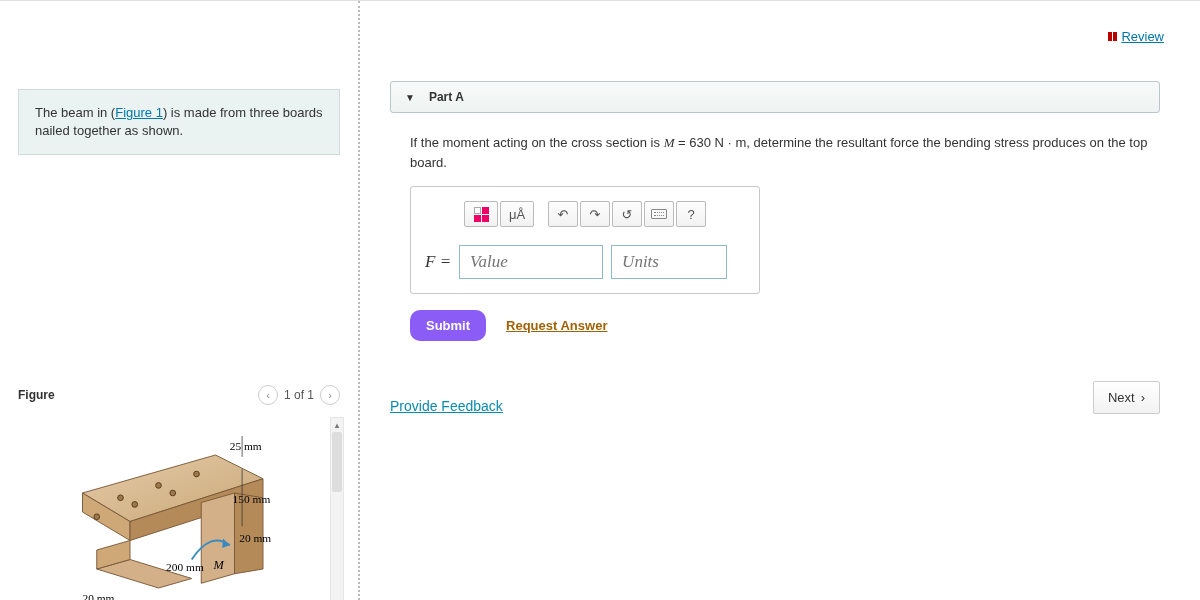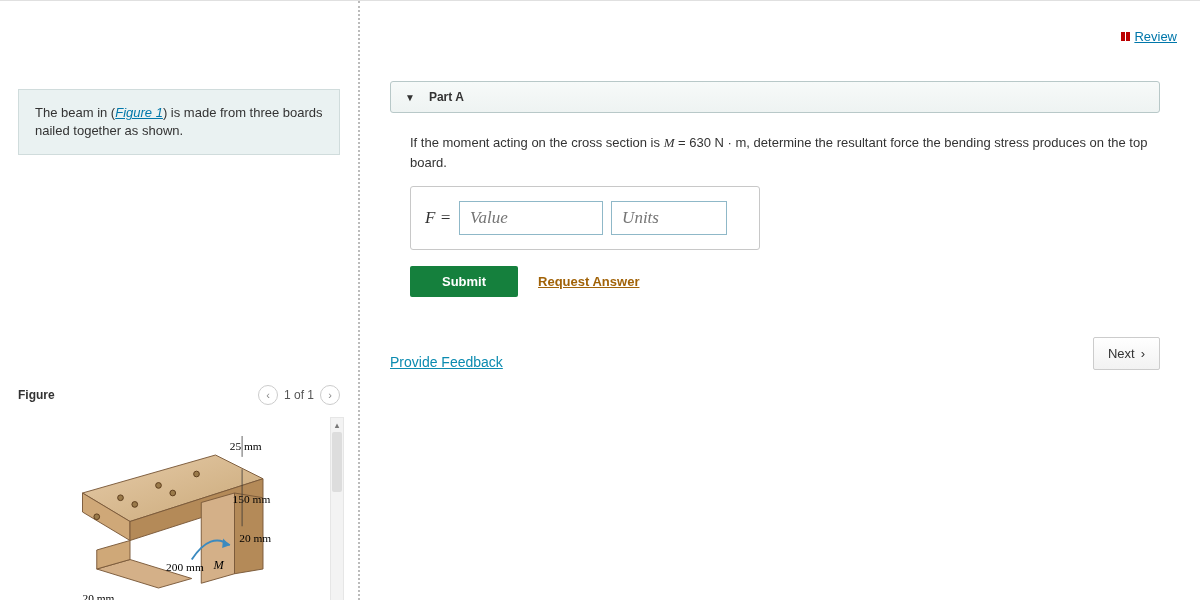--- a/index.html
+++ b/index.html
@@ -1,25 +1,25 @@
 <!DOCTYPE html>
 <html><head>
 <meta charset="utf-8">
 <style>
   * { box-sizing: border-box; margin: 0; padding: 0; }
   body { font-family: Arial, Helvetica, sans-serif; font-size: 13px; color: #333; background: #fff; }
   .page { display: flex; width: 1200px; height: 600px; position: relative; border-top: 1px solid #e0e0e0; }
   .left-col { width: 360px; border-right: 2px dotted #bbb; padding: 0; display: flex; flex-direction: column; }
   .right-col { flex: 1; padding: 0; position: relative; }
-  .review-link { position:absolute; top:28px; right:23px; font-size:13px; }
+  .review-link { position:absolute; top:28px; right:36px; font-size:13px; }
   .review-link a { color:#0077aa; text-decoration:underline; display:inline-flex; align-items:center; gap:4px;}
   .flag-icon { display:inline-flex; gap:1px;}
   .flag-icon span{ width:4px; height:9px; background:#b00; display:inline-block;}
   .intro-box { background:#eaf2f2; border:1px solid #d0dcdc; padding:14px 16px; margin:88px 18px 0 18px; font-size:13px; line-height:1.4; color:#333;}
-  .intro-box .fig-link { color:#0077aa; text-decoration:underline; cursor:pointer;font-style:italic;}
+  .intro-box .fig-link { color:#0077aa; text-decoration:underline; cursor:pointer;}
   .figure-section { margin-top: 230px; padding: 0 18px; }
   .figure-header { display:flex; align-items:center; justify-content:space-between; }
   .figure-header h3 { font-size:12px; font-weight:bold; color:#333;}
   .fig-nav { display:flex; align-items:center; gap:6px; font-size:12px; color:#555;}
   .circ-btn { width:20px; height:20px; border:1px solid #ccc; border-radius:50%; display:inline-flex; align-items:center; justify-content:center; color:#888; background:#fff; cursor:pointer; font-size:11px;}
   .figure-body { position:relative; margin-top:12px; height:200px; }
   .scroll-track { position:absolute; right:-4px; top:0; bottom:0; width:14px; background:#f3f3f3; border:1px solid #e6e6e6;}
   .scroll-arrow { height:14px; display:flex; align-items:center; justify-content:center; color:#777; font-size:9px; cursor:pointer;}
   .scroll-thumb { position:absolute; left:1px; right:1px; top:14px; height:60px; background:#ddd; border-radius:2px; cursor:pointer;}
   .beam-svg { width:300px; height:190px; }
@@ -36,21 +36,21 @@
   .tool-gap { width:10px;}
   .frac-icon { display:grid; grid-template-columns:7px 7px; grid-template-rows:7px 7px; gap:1px;}
   .frac-icon span { background:#e06; width:7px; height:7px;}
   .frac-icon span:nth-child(1){background:#fff; border:1px solid #aaa;}
   .input-row { display:flex; align-items:center; gap:8px; }
   .eq-label { font-family:'Times New Roman', serif; font-style:italic; font-size:17px; }
   .val-input, .unit-input { height:34px; border:1px solid #8fb8c8; font-size:17px; padding:0 10px; color:#8aa3a8; font-style:italic; font-family:'Times New Roman',serif; background:#fff;}
   .val-input { width:144px; }
   .unit-input { width:116px; }
   .submit-row { margin:16px 0 0 50px; display:flex; align-items:center; gap:20px;}
-  .submit-btn { background:#15803d; color:#fff; border:none; padding:8px 32px; font-size:13px; font-weight:bold; border-radius:2px; cursor:pointer;}
+  .submit-btn { background:#8b5cf6; color:#fff; border:none; padding:8px 16px; font-size:13px; font-weight:bold; border-radius:10px; cursor:pointer;}
   .link { color:#a16207; text-decoration:underline; font-size:13px; cursor:pointer; font-weight:bold;}
   .feedback-row { margin:40px 40px 0 30px; display:flex; justify-content:space-between; align-items:flex-end;}
   .feedback-link { color:#0b8bb0; text-decoration:underline; font-size:14px; cursor:pointer;}
   .next-btn { border:1px solid #ccc; background:linear-gradient(#fff,#f2f2f2); padding:8px 14px; font-size:13px; border-radius:2px; cursor:pointer; display:inline-flex; align-items:center; gap:6px; color:#333;}
   .kbd-icon { border:1px solid #888; border-radius:1px; width:16px; height:10px; position:relative;}
   .kbd-icon::after{ content:""; position:absolute; left:2px; right:2px; top:2px; bottom:2px; border-top:1px dotted #888; border-bottom:1px dotted #888;}
 </style>
 </head>
 <body>
 
@@ -126,20 +126,39 @@
     <div class="part-header">
       <span class="tri">▼</span>
       <span class="ptitle">Part A</span>
     </div>
 
     <div class="question-block">
       <span>If the moment acting on the cross section is </span><span class="math">M</span><span> = 630 N · m</span><span>, determine the resultant force the bending stress produces on the top board.</span>
     </div>
 
     <div class="answer-box">
+      <div class="tool-row">
+        <span class="tool-btn big">
+            <span class="frac-icon">
+              <span></span>
+              <span></span>
+              <span></span>
+              <span></span>
+            </span>
+          </span>
+        <span class="tool-btn big">μÅ</span>
+        <span class="tool-gap"></span>
+        <span class="tool-btn">↶</span>
+        <span class="tool-btn">↷</span>
+        <span class="tool-btn">↺</span>
+        <span class="tool-btn">
+            <span class="kbd-icon"></span>
+          </span>
+        <span class="tool-btn">?</span>
+      </div>
       <div class="input-row">
         <span class="eq-label">F =</span>
         <input class="val-input" placeholder="Value" style="">
         <input class="unit-input" placeholder="Units" style="">
       </div>
     </div>
 
     <div class="submit-row">
       <button class="submit-btn">Submit</button>
       <span class="link">Request Answer</span>

